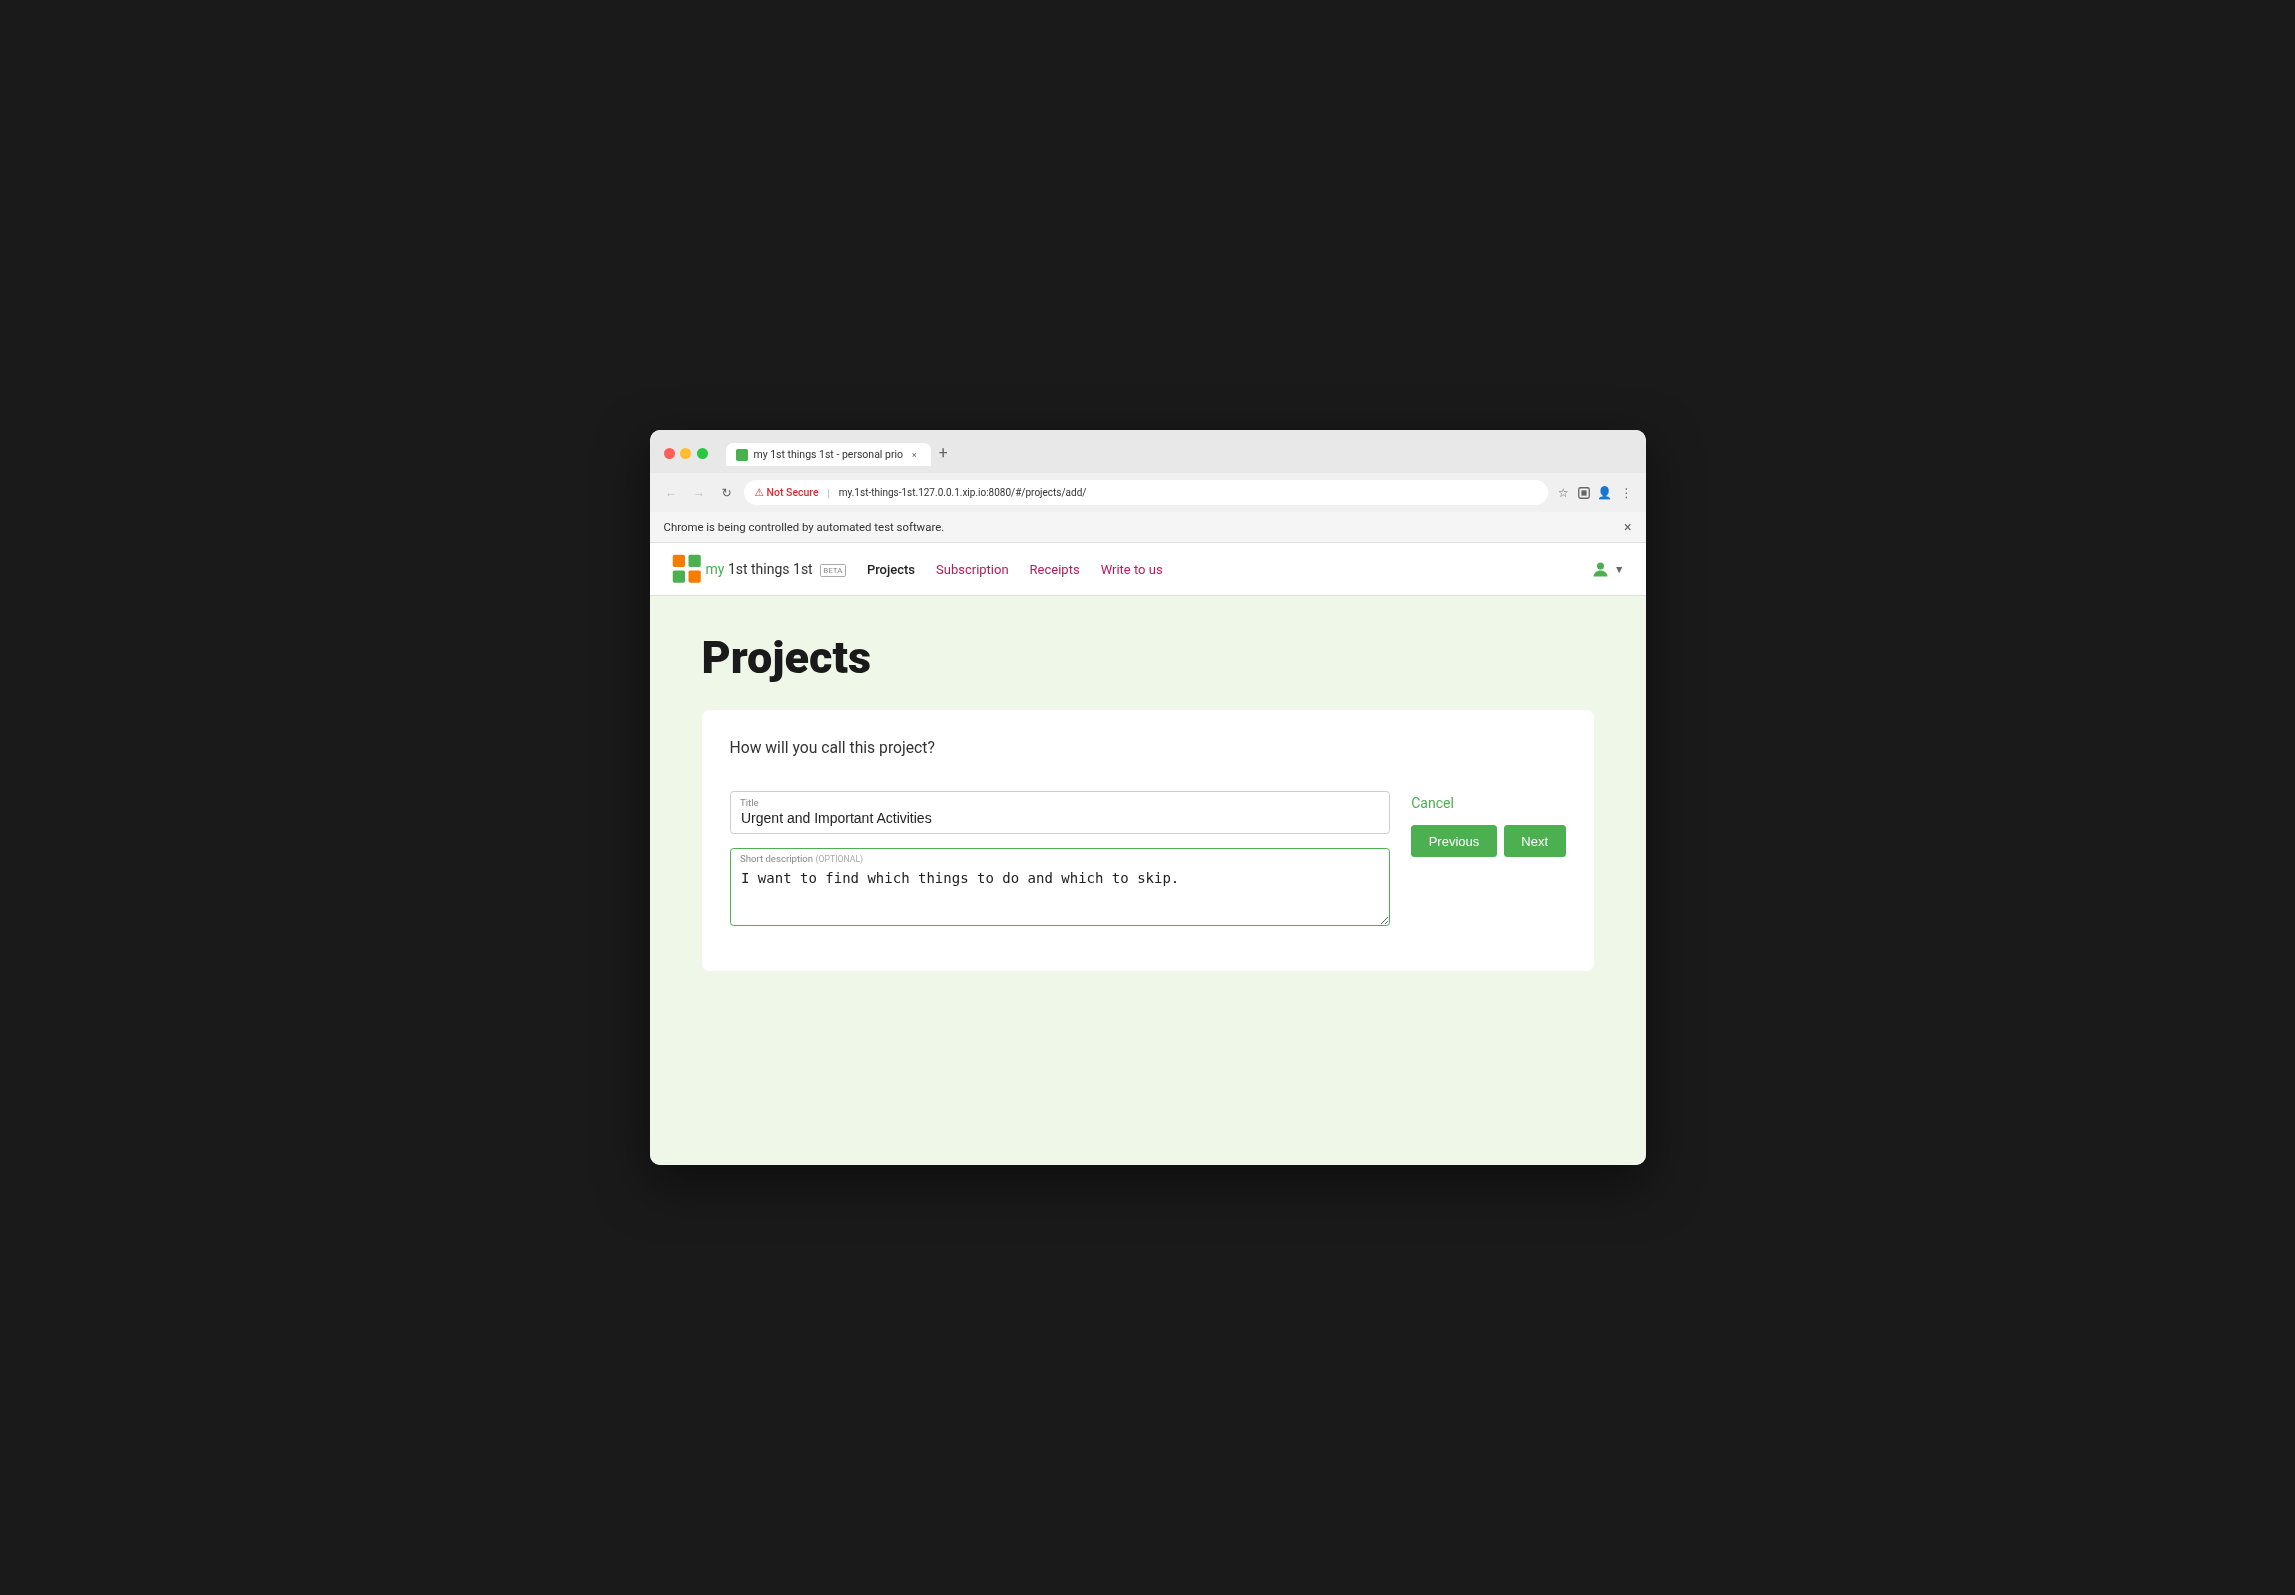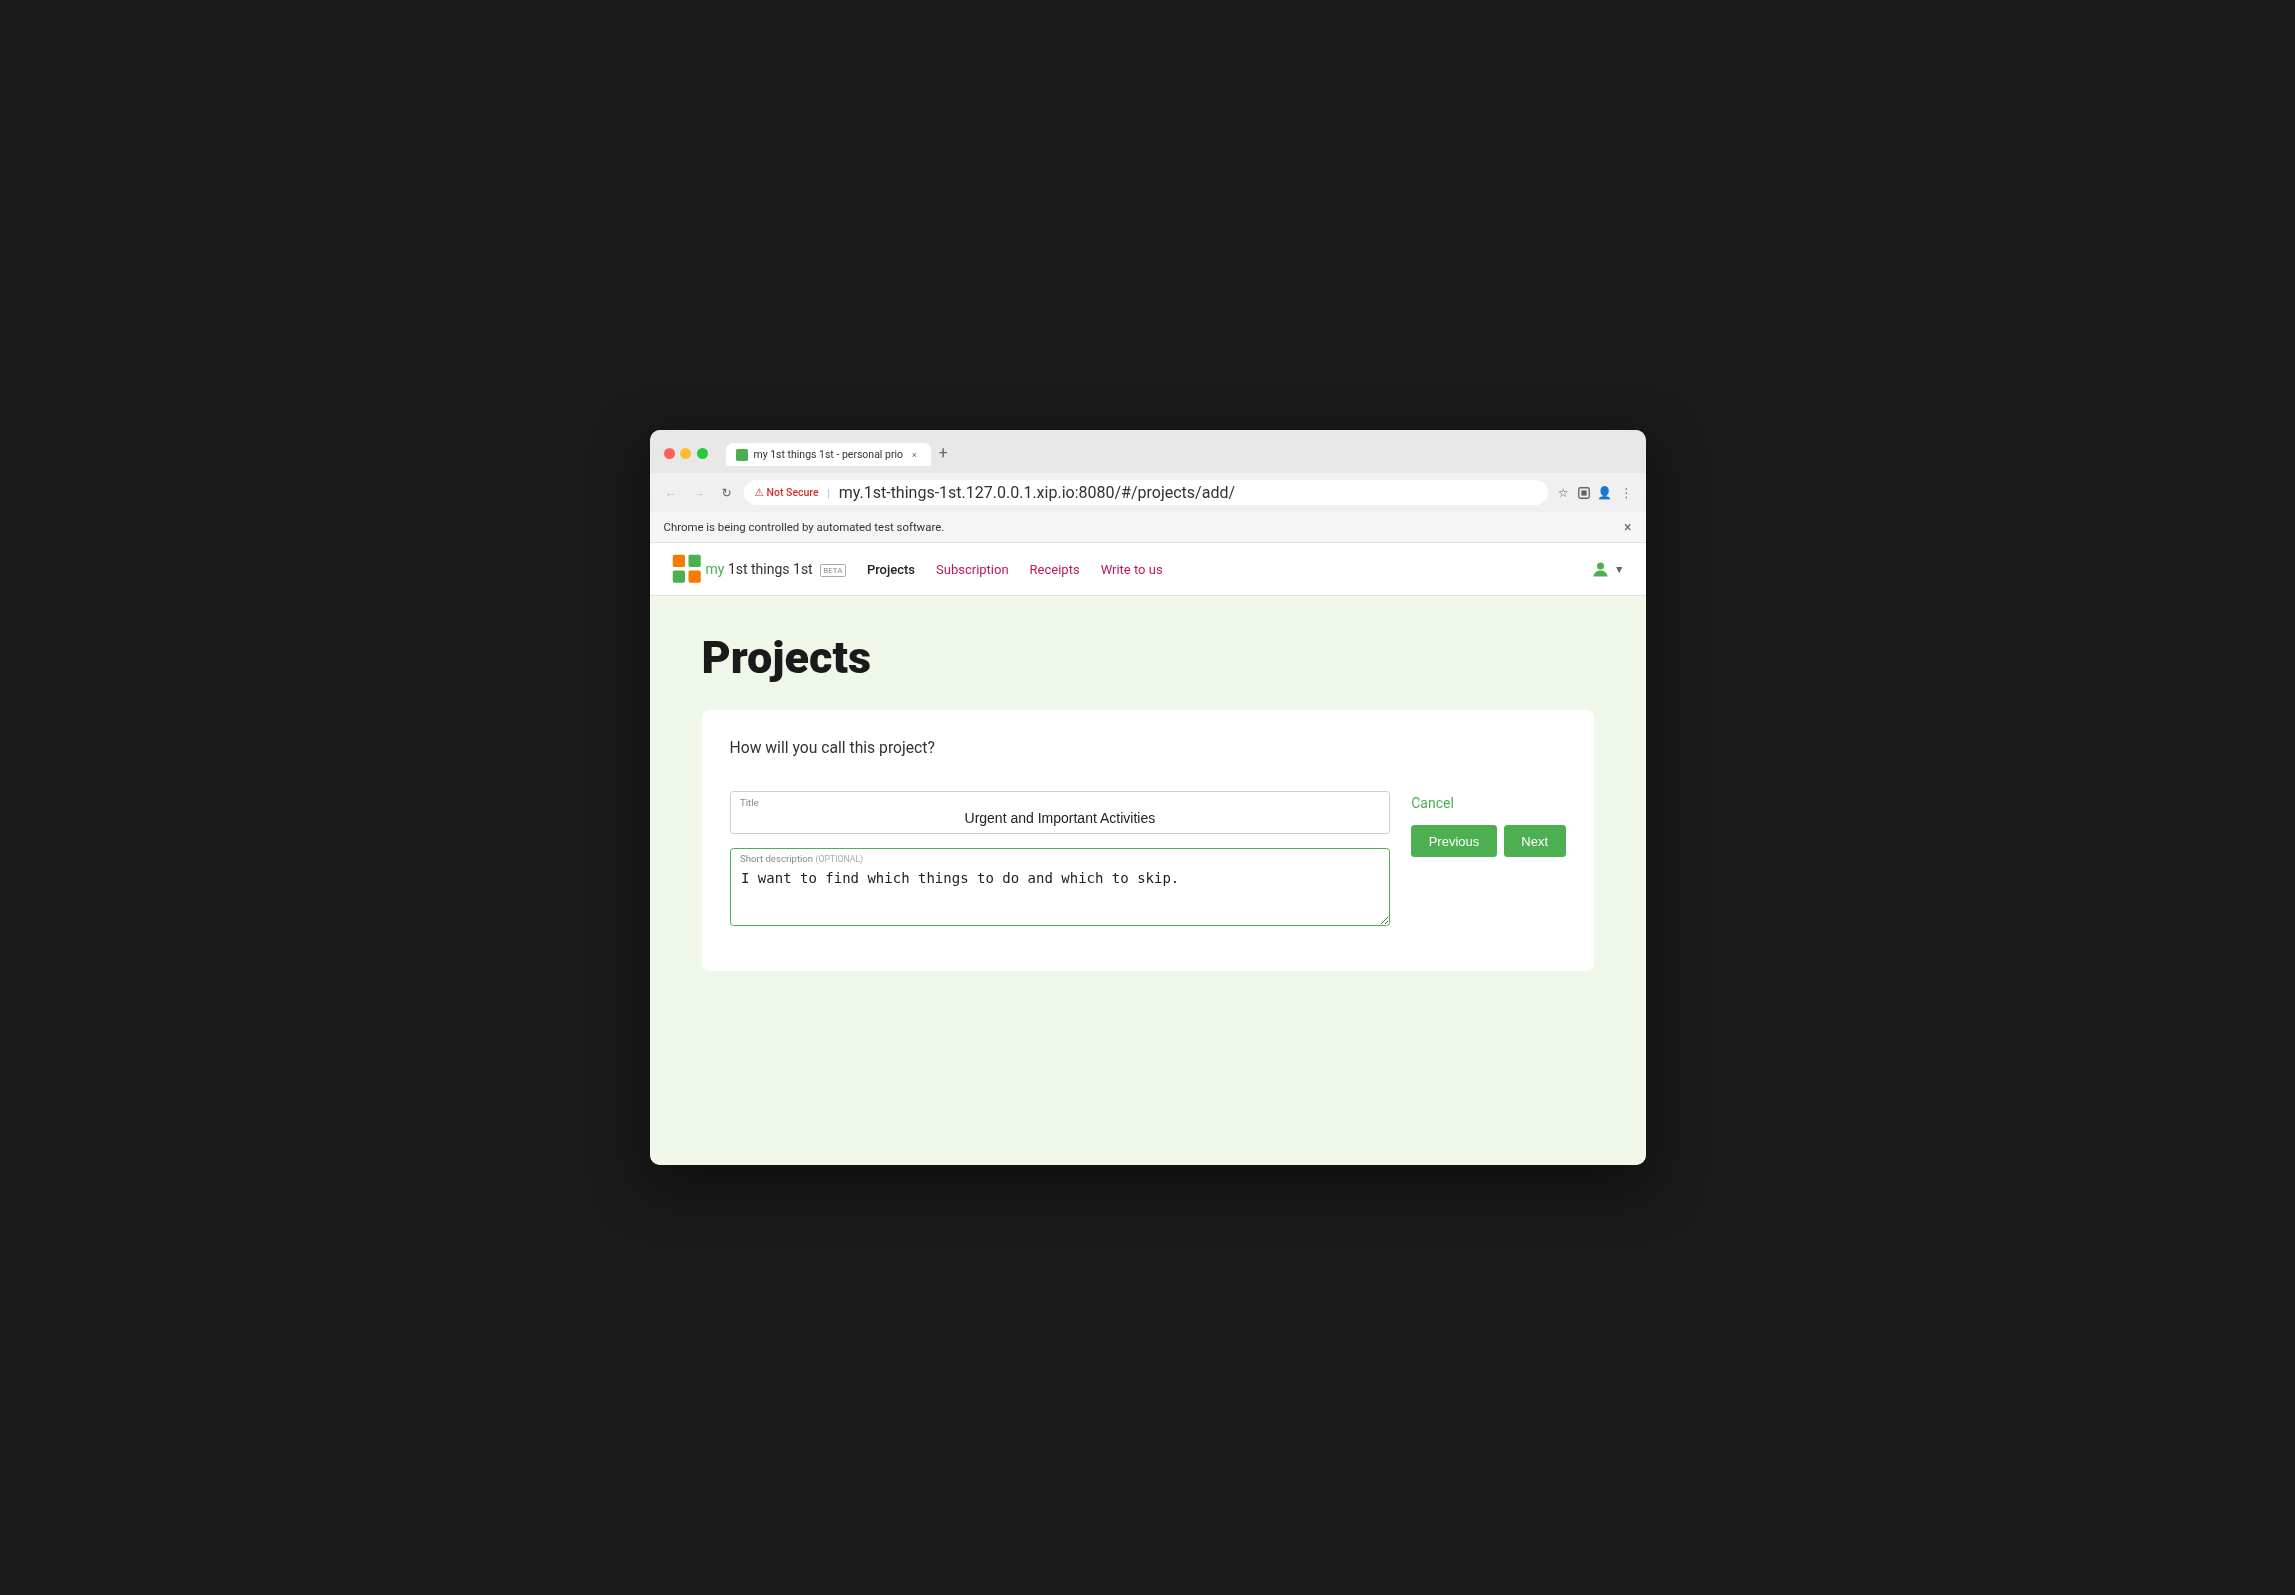--- a/index.html
+++ b/index.html
@@ -146,21 +146,21 @@
     .not-secure {
       color: #d32f2f;
       font-size: 10.5px;
       font-weight: 500;
       display: flex;
       align-items: center;
       gap: 2.6px;
     }
 
     .address-text {
-      font-size: 16px;
+      font-size: 10px;
       color: #333;
       flex: 1;
     }
 
     .address-actions {
       display: flex;
       align-items: center;
       gap: 3.5px;
     }
 
@@ -354,21 +354,20 @@
     }
 
     .text-input-labeled {
       width: 100%;
       padding: 17.5px 10.5px 7px 10.5px;
       border: 0.9px solid #ccc;
       border-radius: 3.5px;
       font-size: 14px;
       color: #222;
       outline: none;
-      text-align: center;
     }
 
     .textarea-labeled {
       width: 100%;
       padding: 21px 10.5px 7px 10.5px;
       border: 0.9px solid #4caf50;
       border-radius: 3.5px;
       font-size: 14px;
       color: #222;
       outline: none;

